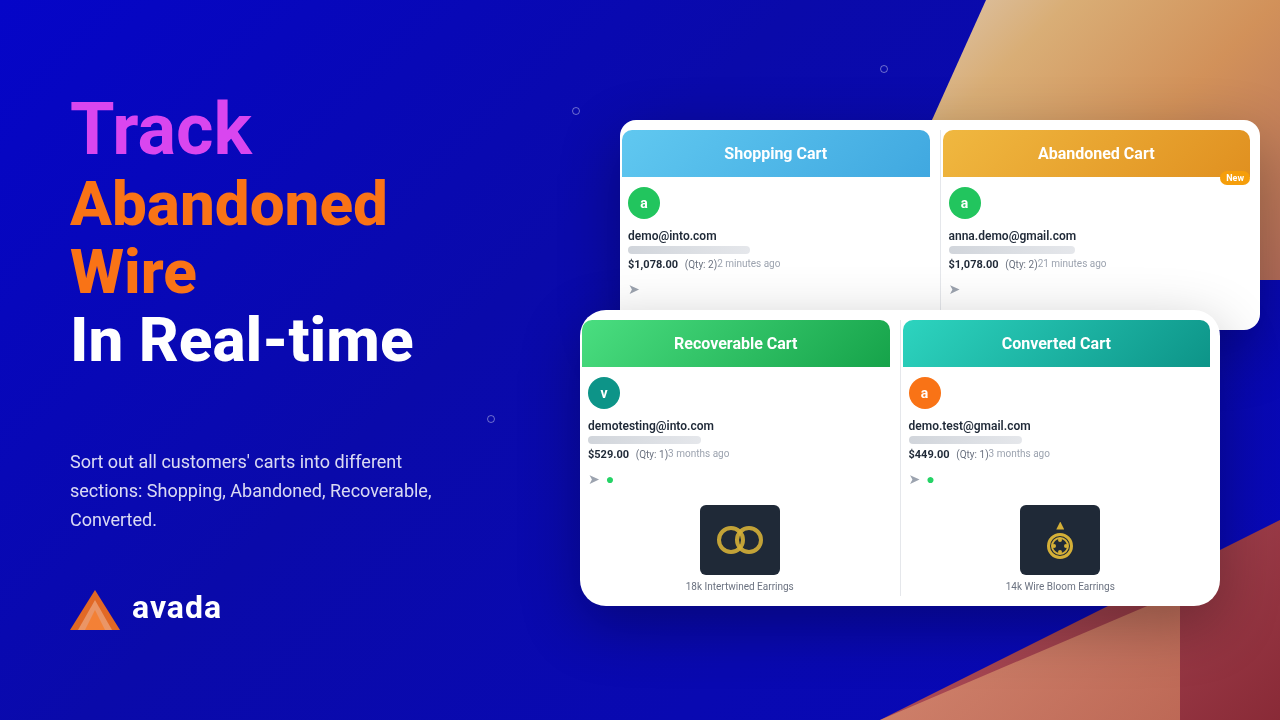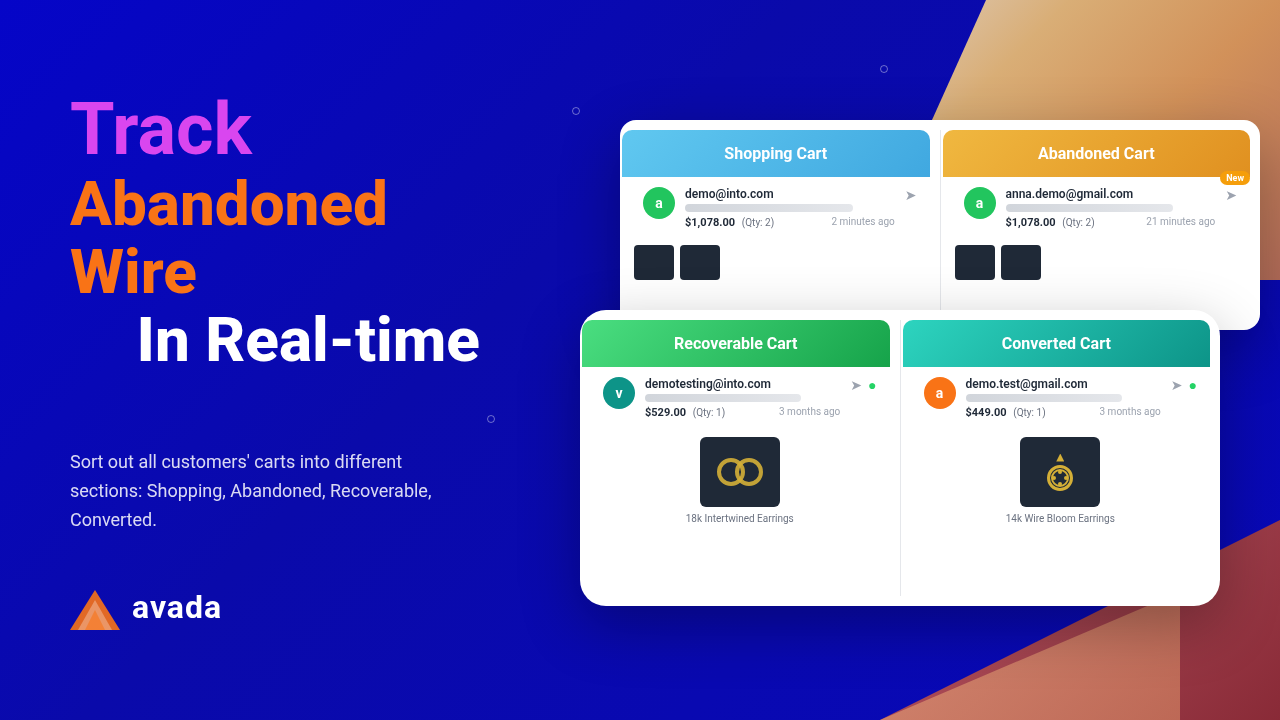--- a/index.html
+++ b/index.html
@@ -93,21 +93,20 @@
       line-height: 1.1;
       display: block;
     }
 
     .headline-realtime {
       font-size: 62px;
       font-weight: 800;
       color: #ffffff;
       line-height: 1.1;
       display: block;
-      text-align: right;
     }
 
     .description {
       font-size: 18px;
       color: rgba(255,255,255,0.85);
       line-height: 1.6;
       margin-top: 34px;
       max-width: 400px;
     }
 
@@ -179,23 +178,24 @@
 
     .panel-divider {
       width: 1px;
       background: #e5e7eb;
       margin: 10px 0;
     }
 
     .cart-item {
       display: flex;
       align-items: flex-start;
-      padding: 10px 23px;
+      padding: 10px 8px;
       gap: 10px;
       position: relative;
+      flex-direction: column;
     }
 
     .avatar {
       width: 32px;
       height: 32px;
       border-radius: 50%;
       display: flex;
       align-items: center;
       justify-content: center;
       font-size: 14px;

